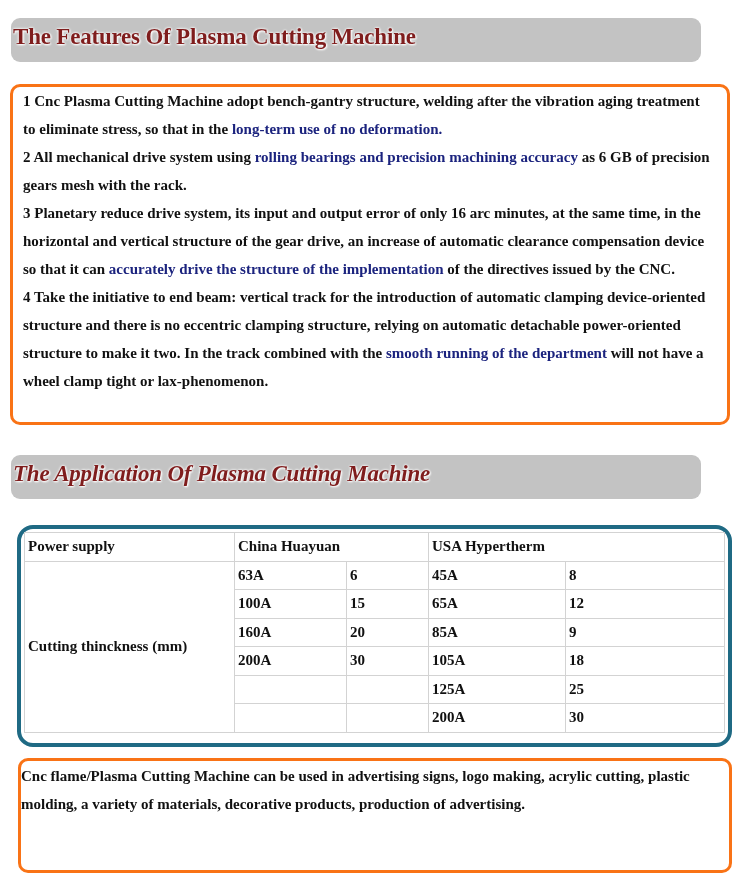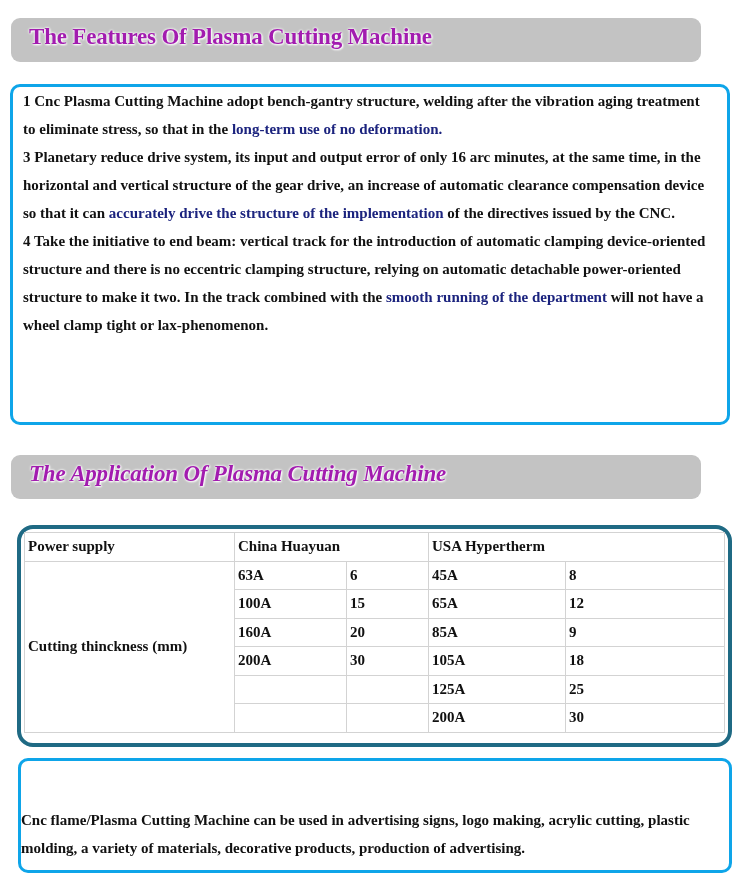--- a/index.html
+++ b/index.html
@@ -3,31 +3,31 @@
   <meta charset="utf-8">
   <style>
     html, body { margin: 0; padding: 0; background: #ffffff; }
     body { width: 750px; height: 888px; position: relative; overflow: hidden;
            font-family: "Liberation Serif", "DejaVu Serif", serif; color: #111; }
     .section-bar {
       position: absolute; left: 11px; width: 690px; height: 44px;
       background: #c3c3c3; border-radius: 9px;
     }
     .section-bar .title {
-      position: absolute; left: 18px; top: 6px;
+      position: absolute; left: 2px; top: 6px;
       font-family: "Liberation Serif", "DejaVu Serif", serif;
-      font-weight: bold; font-size: 23px; color: #a21caf;
+      font-weight: bold; font-size: 23px; color: #7f1d1d;
       letter-spacing: -0.2px;
       text-shadow: 0 0 3px #ffffff, 0 0 2px #ffffff, 1px 1px 2px #ffffff;
     }
     #bar1 { top: 18px; }
     #bar2 { top: 455px; font-style: italic; }
 
     .blue-box {
-      position: absolute; border: 3px solid #0ea5e9; border-radius: 10px;
+      position: absolute; border: 3px solid #f97316; border-radius: 10px;
       box-sizing: border-box; background: #fff;
     }
     #features-box { left: 10px; top: 84px; width: 720px; height: 341px; }
     #features-box .content {
       position: absolute; left: 10px; top: 0px; right: 14px;
       font-weight: bold; font-size: 15px; line-height: 28px;
     }
     .hl { color: #1b237e; }
 
     #table-box {
@@ -43,34 +43,37 @@
       white-space: nowrap;
     }
     #spec-table .c0 { width: 203px; }
     #spec-table .c1 { width: 105px; }
     #spec-table .c2 { width: 75px; }
     #spec-table .c3 { width: 130px; }
 
     #app-box { left: 18px; top: 758px; width: 714px; height: 115px; }
     #app-box .content {
       position: absolute; left: 0px; top: 1px; right: 8px;
-      font-weight: bold; font-size: 15px; line-height: 28px; margin-top: 44px;
+      font-weight: bold; font-size: 15px; line-height: 28px;
     }
   </style>
 </head>
 <body>
 
 <div class="section-bar" id="bar1">
   <span class="title">The Features Of Plasma Cutting Machine</span>
 </div>
 
 <div class="blue-box" id="features-box">
   <div class="content">
     <div>
       <span>1 Cnc Plasma Cutting Machine adopt bench-gantry structure, welding after the vibration aging treatment to eliminate stress, so that in the </span><span class="hl">long-term use of no deformation.</span><span></span>
+    </div>
+    <div>
+      <span>2 All mechanical drive system using </span><span class="hl">rolling bearings and precision machining accuracy</span><span> as 6 GB of precision gears mesh with the rack.</span>
     </div>
     <div>
       <span>3 Planetary reduce drive system, its input and output error of only 16 arc minutes, at the same time, in the horizontal and vertical structure of the gear drive, an increase of automatic clearance compensation device so that it can </span><span class="hl">accurately drive the structure of the implementation</span><span> of the directives issued by the CNC.</span>
     </div>
     <div>
       <span>4 Take the initiative to end beam: vertical track for the introduction of automatic clamping device-oriented structure and there is no eccentric clamping structure, relying on automatic detachable power-oriented structure to make it two. In the track combined with the </span><span class="hl">smooth running of the department</span><span> will not have a wheel clamp tight or lax-phenomenon.</span>
     </div>
   </div>
 </div>
 

